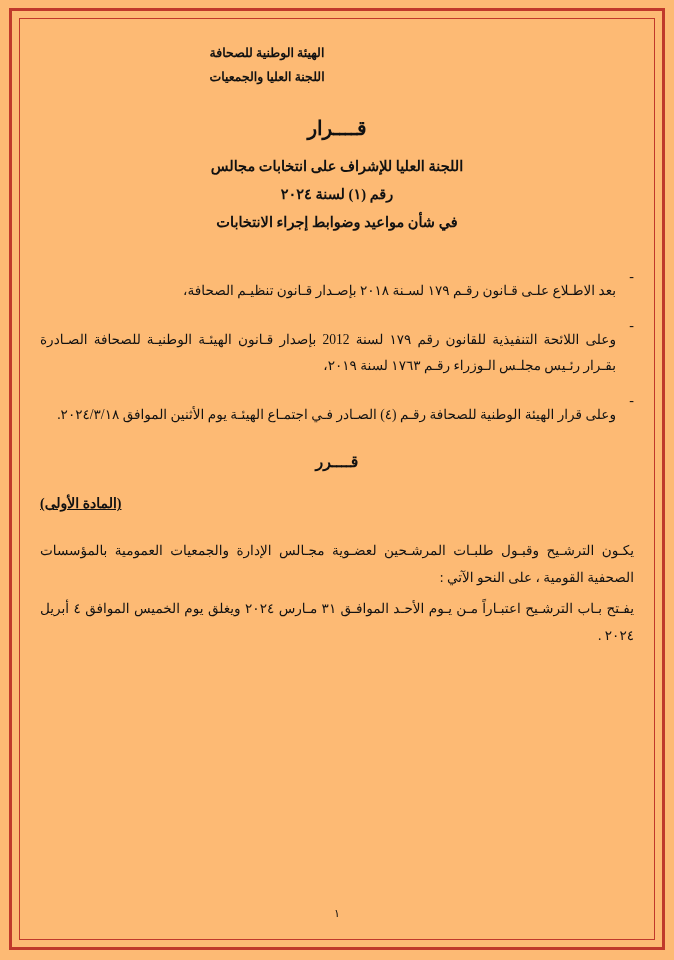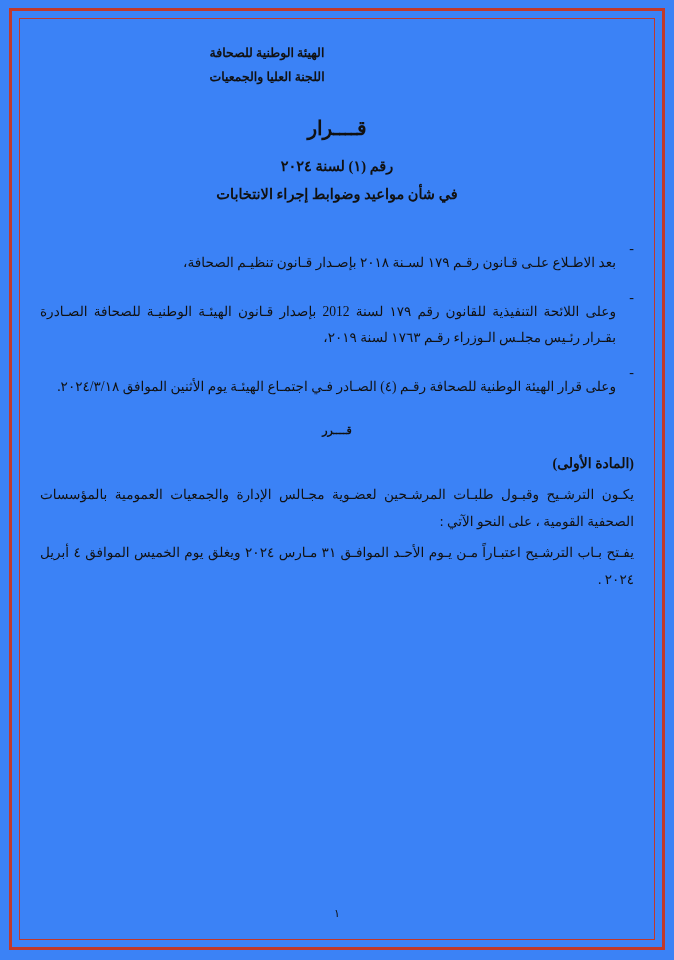--- a/index.html
+++ b/index.html
@@ -12,21 +12,21 @@
     height: 960px;
     font-family: "Liberation Serif", "DejaVu Serif", serif;
     color: #111111;
     overflow: hidden;
   }
 
   .page {
     position: relative;
     width: 674px;
     height: 960px;
-    background: #3b82f6;
+    background: #fdba74;
     box-sizing: border-box;
   }
 
   
   .frame-outer {
     position: absolute;
     left: 9px;
     top: 8px;
     right: 9px;
     bottom: 10px;
@@ -103,31 +103,32 @@
   }
   .clause .body {
     flex: 1 1 auto;
     text-align: justify;
     text-align-last: right;
     margin-top: 16px;
   }
 
   .decision-word {
     text-align: center;
-    font-size: 11px;
+    font-size: 16px;
     font-weight: 700;
     letter-spacing: 6px;
     margin-top: 24px;
-    margin-bottom: 18px;
+    margin-bottom: 24px;
   }
   .article-heading {
-    text-align: right;
+    text-align: left;
     font-size: 14px;
     font-weight: 700;
-    margin-bottom: 10px;
+    text-decoration: underline;
+    margin-bottom: 26px;
   }
 
   .para {
     font-size: 13.6px;
     line-height: 1.98;
     text-align: justify;
     text-align-last: right;
     margin-bottom: 4px;
   }
   .para.spaced {
@@ -153,20 +154,21 @@
 
   <div class="content">
 
     <div class="org-header">
       <div class="line">الهيئة الوطنية للصحافة</div>
       <div class="line">اللجنة العليا والجمعيات</div>
     </div>
 
     <div class="title-block">
       <div class="title-main">قــــرار</div>
+      <div class="title-line">اللجنة العليا للإشراف على انتخابات مجالس</div>
       <div class="title-line">رقم (١) لسنة ٢٠٢٤</div>
       <div class="title-line">في شأن مواعيد وضوابط إجراء الانتخابات</div>
     </div>
 
     <div class="clauses">
       <div class="clause">
         <div class="dash">-</div>
         <div class="body">بعد الاطـلاع علـى قـانون رقـم ١٧٩ لسـنة ٢٠١٨ بإصـدار قـانون تنظيـم الصحافة،</div>
       </div>
       <div class="clause">

